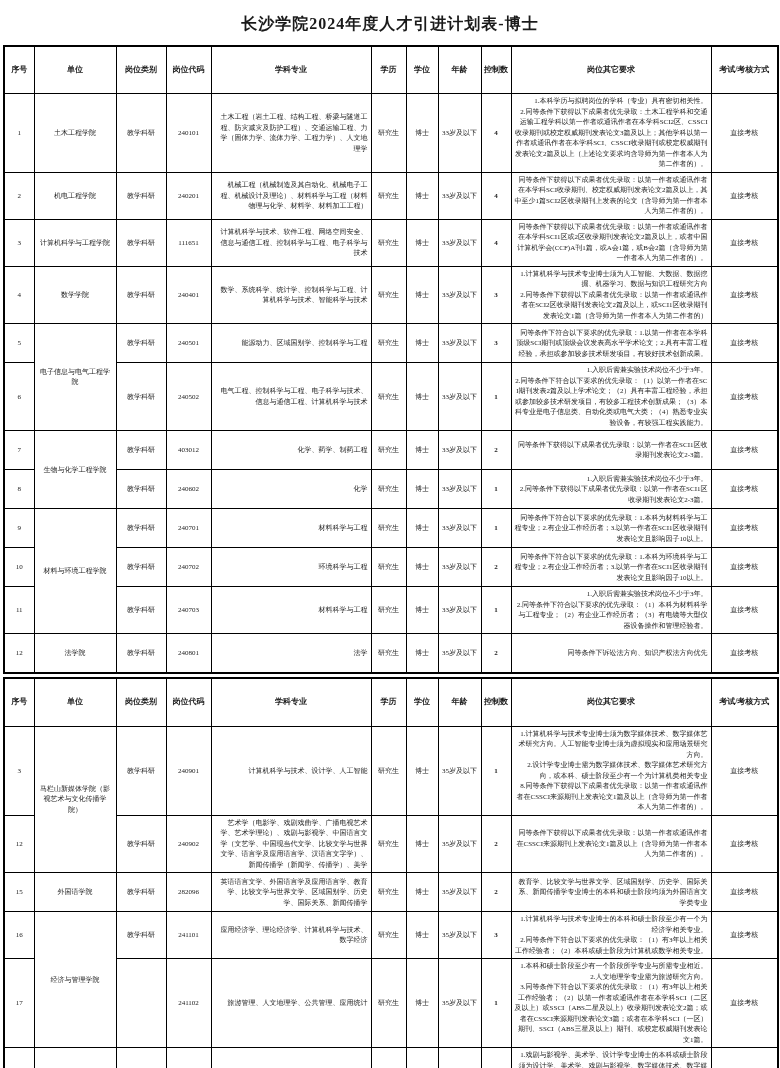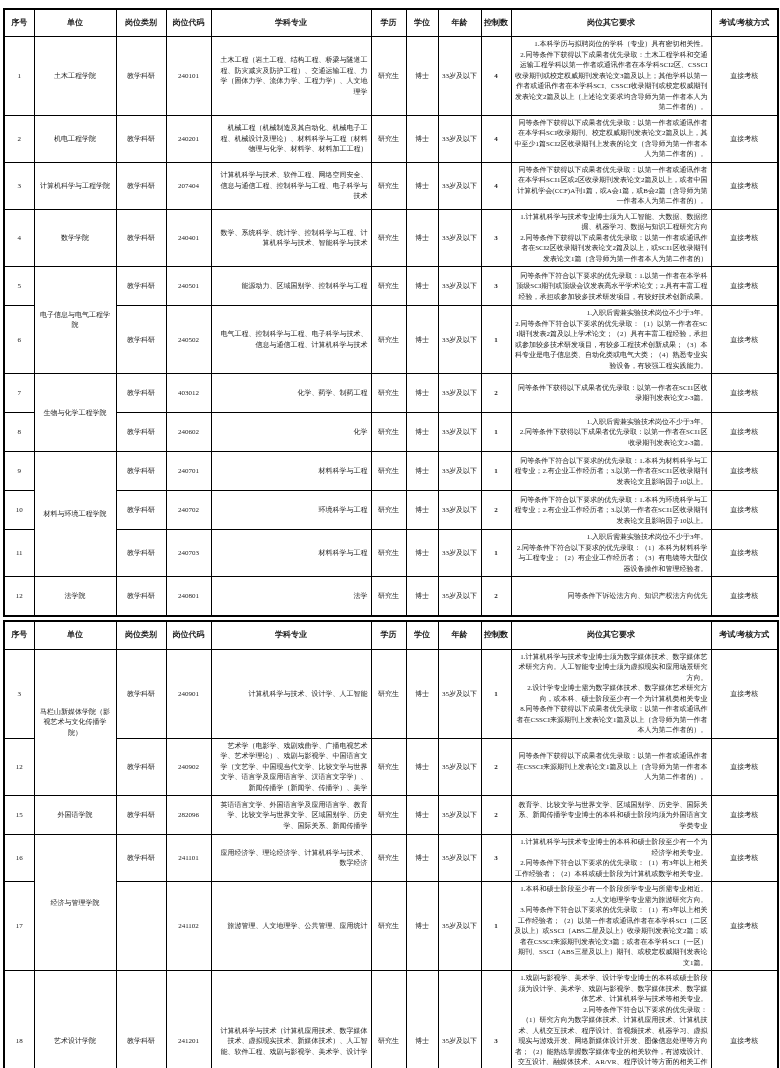--- a/index.html
+++ b/index.html
@@ -1,32 +1,33 @@
 <!DOCTYPE html>
 <html><head>
 <meta charset="utf-8">
 <style>
   html,body{margin:0;padding:0;background:#fff;}
   body{width:780px;font-family:"Liberation Serif","DejaVu Serif",serif;color:#1a1a1a;}
   .page{padding:8px 3px 4px 3px;}
   .title{font-size:16px;font-weight:bold;text-align:center;margin:6px 0 10px 0;letter-spacing:1px;}
   table.plan{border-collapse:collapse;table-layout:fixed;width:774px;margin:0 auto;border:2px solid #000;}
   table.plan + table.plan{margin-top:3px;}
-  table.plan th{border:1px solid #000;font-size:8px;font-weight:bold;text-align:center;padding:8px 1px;line-height:1.3;}
+  table.plan th{border:1px solid #000;font-size:8px;font-weight:bold;text-align:center;padding:18px 1px;line-height:1.3;}
   table.plan td{border:1px solid #000;font-size:7px;line-height:1.5;padding:2px 3px;vertical-align:middle;word-break:break-all;height:34px;}
   td.c{text-align:center;}
   td.l{text-align:right;}
   td.req{font-size:6.5px;white-space:pre-line;line-height:1.55;}
   td.major{white-space:pre-line;}
   td.quota{font-weight:bold;}
 </style>
 </head>
 <body>
 
 <div class="page">
+  <div class="title">长沙学院2024年度人才引进计划表-博士</div>
 
   <table class="plan">
     <colgroup>
         <col style="width: 30px;">
         <col style="width: 82px;">
         <col style="width: 50px;">
         <col style="width: 45px;">
         <col style="width: 160px;">
         <col style="width: 35px;">
         <col style="width: 32px;">
@@ -75,21 +76,21 @@
           <td class="c">博士</td>
           <td class="c">33岁及以下</td>
           <td class="c quota">4</td>
           <td class="l req">同等条件下获得以下成果者优先录取：以第一作者或通讯作者在本学科SCI收录期刊、校定权威期刊发表论文2篇及以上，其中至少1篇SCI2区收录期刊上发表的论文（含导师为第一作者本人为第二作者的）。</td>
           <td class="c">直接考核</td>
         </tr>
         <tr>
           <td class="c">3</td>
           <td class="c">计算机科学与工程学院</td>
           <td class="c">教学科研</td>
-          <td class="c">207404</td>
+          <td class="c">111651</td>
           <td class="l major">计算机科学与技术、软件工程、网络空间安全、信息与通信工程、控制科学与工程、电子科学与技术</td>
           <td class="c">研究生</td>
           <td class="c">博士</td>
           <td class="c">33岁及以下</td>
           <td class="c quota">4</td>
           <td class="l req">同等条件下获得以下成果者优先录取：以第一作者或通讯作者在本学科SCI1区或2区收录期刊发表论文2篇及以上，或者中国计算机学会(CCF)A刊1篇，或A会1篇，或B会2篇（含导师为第一作者本人为第二作者的）。</td>
           <td class="c">直接考核</td>
         </tr>
         <tr>
           <td class="c">4</td>

